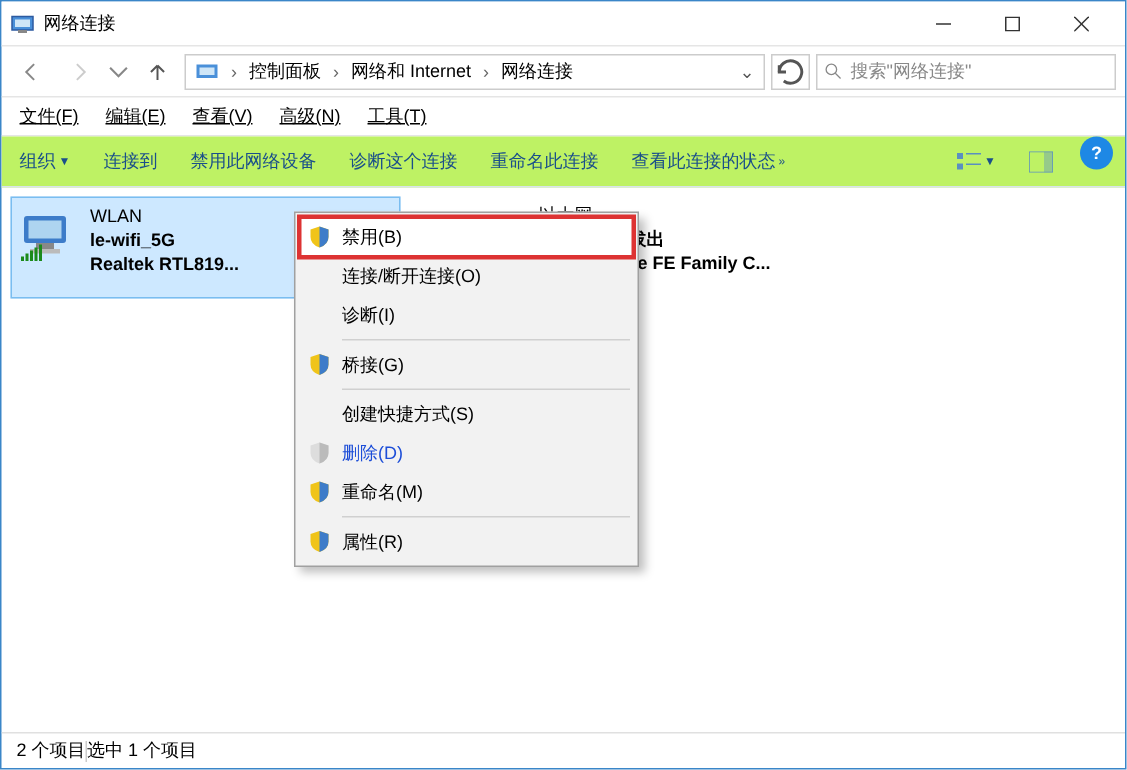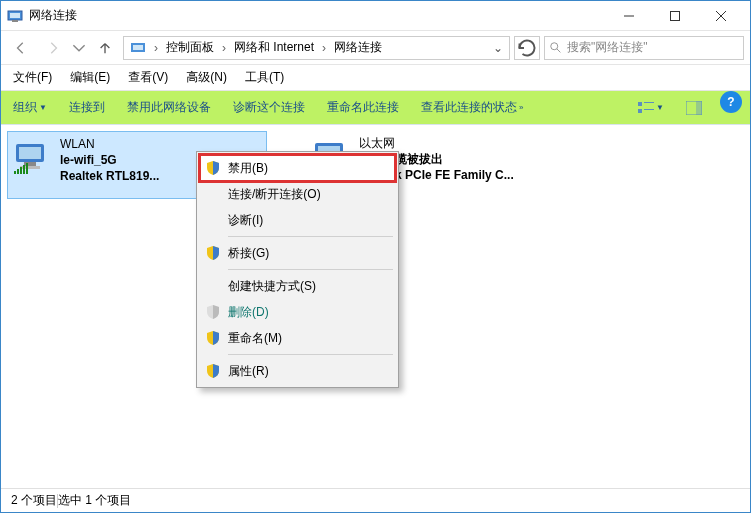--- a/index.html
+++ b/index.html
@@ -15,36 +15,36 @@
 .navbtn svg{width:14px;height:14px;}
 .pathbox{flex:1;height:24px;border:1px solid #ccc;display:flex;align-items:center;padding:0 2px;background:#fff;}
 .pathicon{width:16px;height:16px;margin:0 4px;}
 .crumb{padding:0 4px;height:22px;display:flex;align-items:center;}
 .chev{width:12px;color:#666;text-align:center;}
 .drop{margin-left:auto;width:18px;text-align:center;color:#555;}
 .refresh{width:26px;height:24px;border:1px solid #ccc;display:flex;align-items:center;justify-content:center;}
 .searchbox{width:200px;height:24px;border:1px solid #ccc;display:flex;align-items:center;padding:0 4px;color:#888;}
 .searchbox svg{width:14px;height:14px;margin-right:4px;}
 .menubar{height:26px;display:flex;align-items:center;padding:0 6px;gap:6px;border-bottom:1px solid #e5e5e5;}
-.menu{padding:3px 6px;}
+.menu{padding:3px 6px;text-decoration:underline;}
 .toolbar{height:34px;background:#bef264;border-bottom:1px solid #d9e4ec;display:flex;padding:0 8px;gap:14px;color:#1a4f8a;}
 .tb{padding:4px 4px;display:flex;align-items:center;gap:2px;}
 .tbdrop{font-size:8px;color:#1a4f8a;}
 .spacer{flex:1;}
 .help{width:22px;height:22px;border-radius:11px;background:#1e88e5;color:#fff;display:flex;align-items:center;justify-content:center;font-weight:bold;}
 .content{position:relative;height:360px;display:flex;padding:6px;}
 .adapter{display:flex;width:260px;height:68px;padding:4px;gap:6px;}
 .adapter.selected{background:#cde8ff;border:1px solid #7abdf0;}
 .adicon{width:42px;height:42px;position:relative;}
 .adtext{display:flex;flex-direction:column;line-height:16px;}
 .adtext .sub{color:#000000;font-weight:bold;}
-.ctxmenu{position:absolute;left:195px;top:150px;width:203px;background:#f2f2f2;border:1px solid #a0a0a0;box-shadow:4px 4px 6px rgba(0,0,0,0.25);padding:3px;}
+.ctxmenu{position:absolute;left:195px;top:140px;width:230px;background:#f2f2f2;border:1px solid #a0a0a0;box-shadow:4px 4px 6px rgba(0,0,0,0.25);padding:3px;}
 .ctxitem{height:26px;display:flex;align-items:center;padding:0 8px 0 28px;position:relative;}
 .ctxitem.highlight{background:#fff;outline:3px solid #d33;outline-offset:-1px;}
-.ctxitem.disabled{color:#0f766e;text-align:center;}
+.ctxitem.disabled{color:#1d4ed8;text-align:center;}
 .ctxitem.bold{font-weight:bold;}
 .ctxsep{height:1px;background:#d0d0d0;margin:3px 2px 3px 28px;}
 .shield{position:absolute;left:5px;top:5px;width:16px;height:16px;}
 .status{position:absolute;bottom:0;left:0;right:0;height:24px;border-top:1px solid #e0e0e0;display:flex;align-items:center;padding:0 10px;}
 .sep{width:1px;height:14px;background:#ccc;}
 </style>
 </head>
 <body>
 
 <div class="titlebar">

